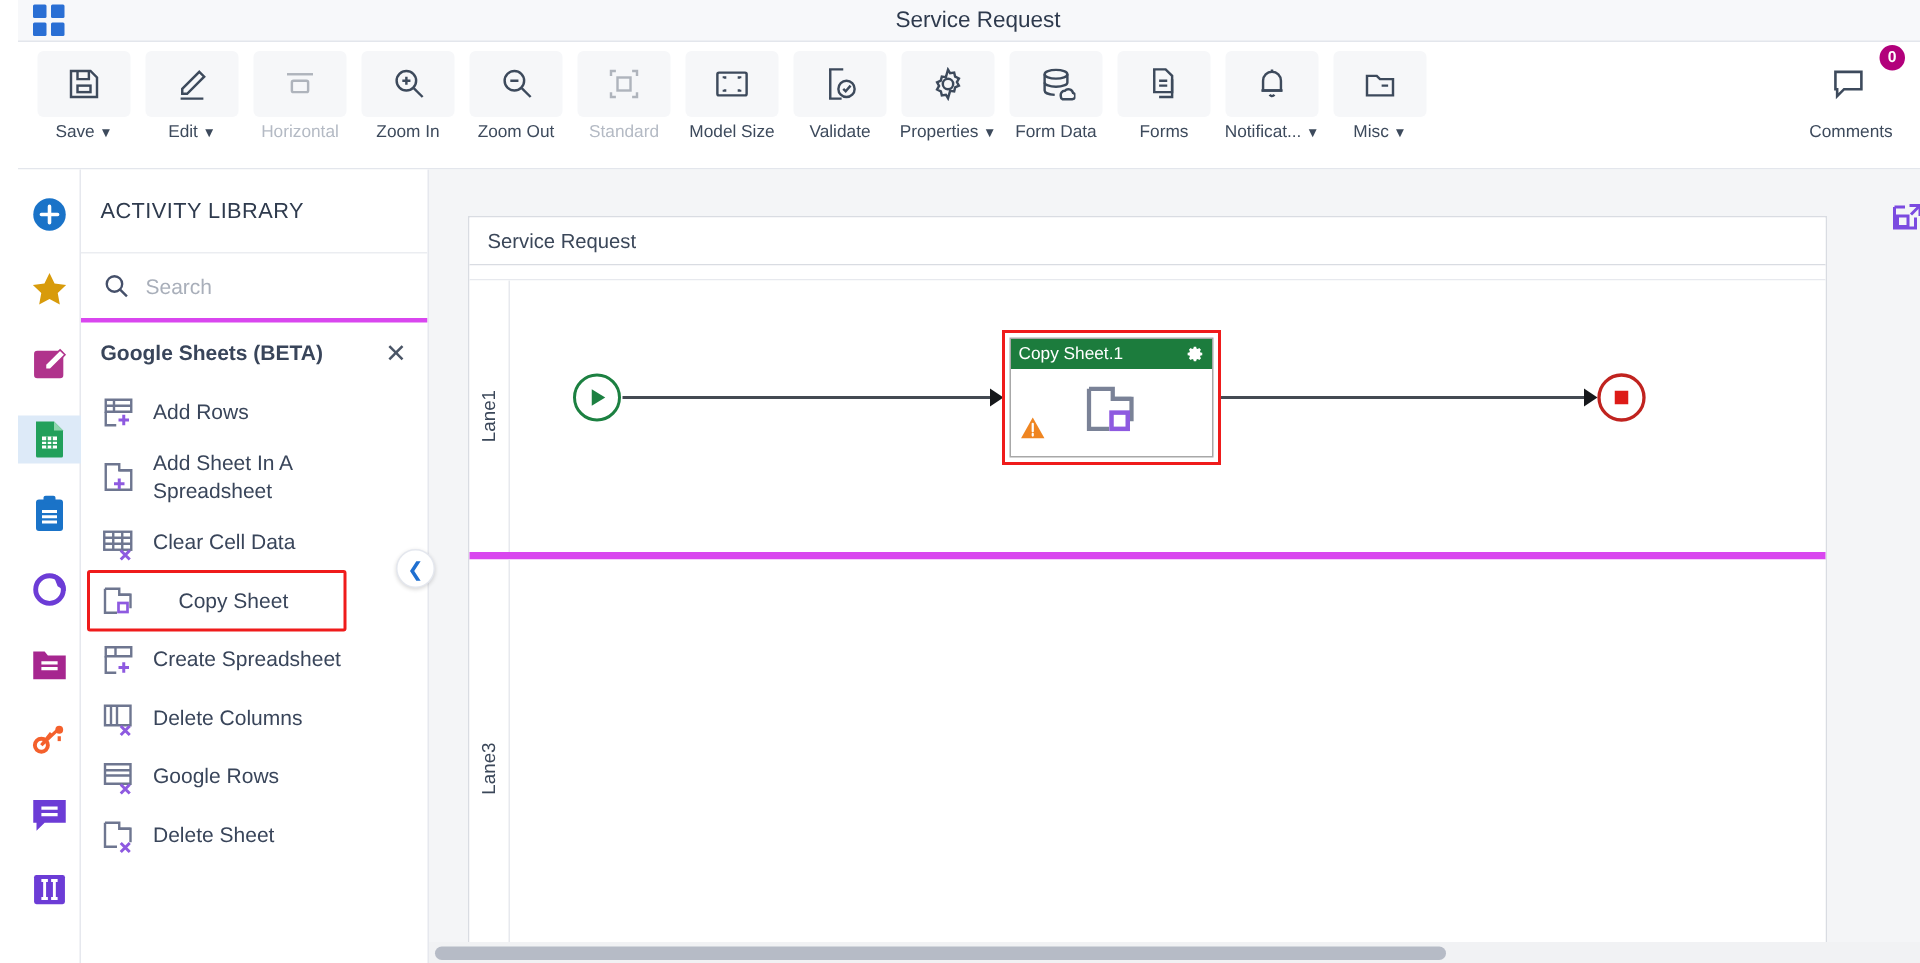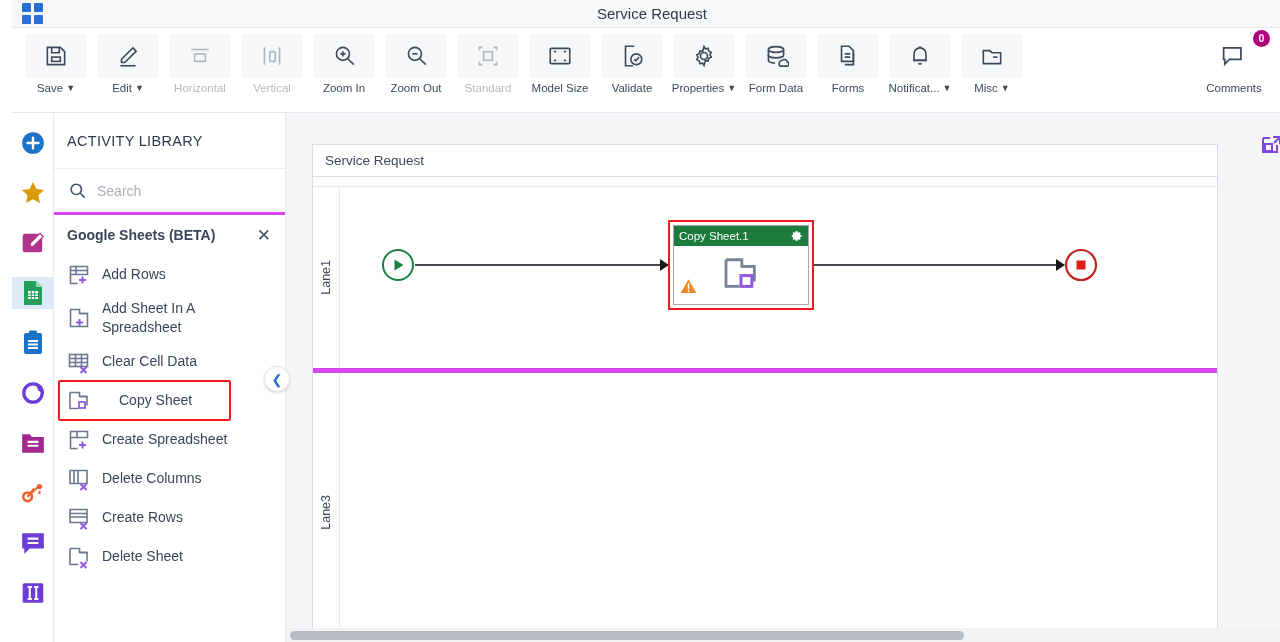--- a/index.html
+++ b/index.html
@@ -227,32 +227,20 @@
         <svg width="26" height="26" viewBox="0 0 24 24" fill="none" stroke="#3d4a5c" stroke-width="1.5">
           <path d="M4 6h16"></path>
             <rect x="7" y="10" width="10" height="7" rx="1"></rect>
         </svg>
       </div>
       <div class="tb-label">
           <span>Horizontal</span>
         </div>
     </div>
 
-    <div class="tb-item disabled">
-      <div class="ic-box">
-        <svg width="26" height="26" viewBox="0 0 24 24" fill="none" stroke="#3d4a5c" stroke-width="1.5">
-          <path d="M5 4v16"></path>
-            <path d="M19 4v16"></path>
-            <rect x="10" y="8" width="5" height="9" rx="1"></rect>
-        </svg>
-      </div>
-      <div class="tb-label">
-          <span>Vertical</span>
-        </div>
-    </div>
 
     <div class="tb-item">
       <div class="ic-box">
         <svg width="26" height="26" viewBox="0 0 24 24" fill="none" stroke="#3d4a5c" stroke-width="1.5">
           <circle cx="11" cy="10" r="6"></circle>
             <path d="M15.5 14.5L21 20"></path>
             <path d="M8.5 10h5M11 7.5v5"></path>
         </svg>
       </div>
       <div class="tb-label">
@@ -545,21 +533,21 @@
         </svg>
         <span class="lbl">Delete Columns</span>
       </div>
 
       <div class="lib-row">
         <svg class="ico" viewBox="0 0 24 24" fill="none" stroke="#6e7690" stroke-width="1.6">
           <path d="M3 3.5h17v13H3z"></path>
             <path d="M3 7.5h17M3 11h17"></path>
           <path d="M13.5 17l6 6M19.5 17l-6 6" stroke="#8e5ae0" stroke-width="2"></path>
         </svg>
-        <span class="lbl">Create Rows</span>
+        <span class="lbl">Google Rows</span>
       </div>
 
       <div class="lib-row">
         <svg class="ico" viewBox="0 0 24 24" fill="none" stroke="#6e7690" stroke-width="1.6">
           <path d="M3 3.5h9.5v4H20v9"></path>
             <path d="M3 3.5v16h8"></path>
             <path d="M12.5 7.5H20"></path>
           <path d="M13.5 17l6 6M19.5 17l-6 6" stroke="#8e5ae0" stroke-width="2"></path>
         </svg>
         <span class="lbl">Delete Sheet</span>

